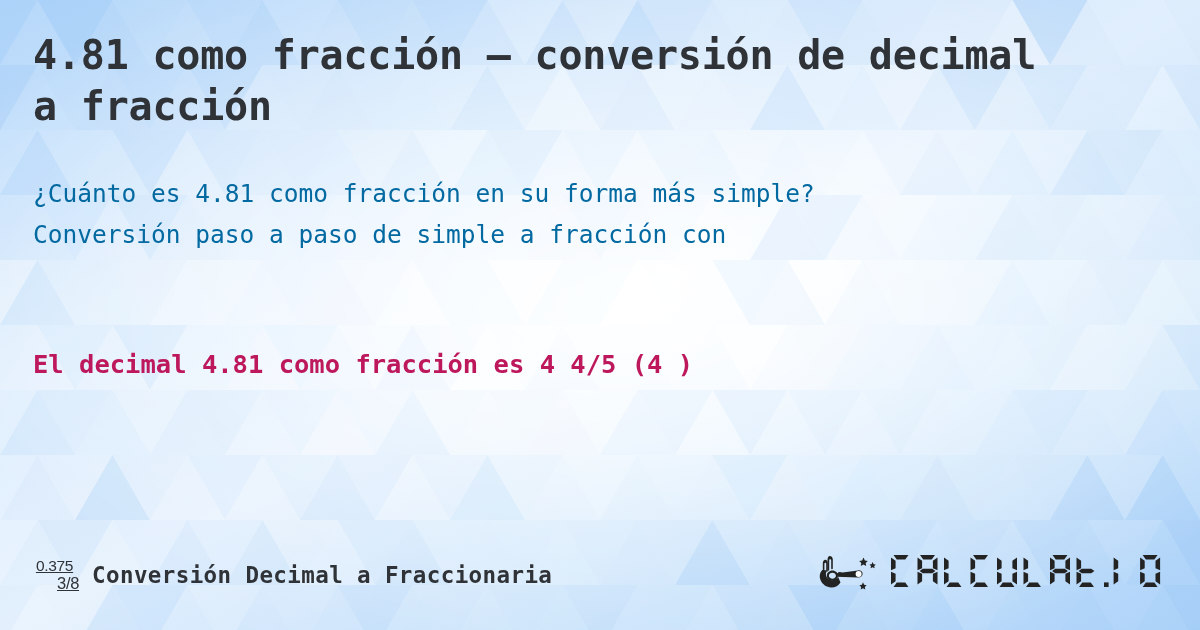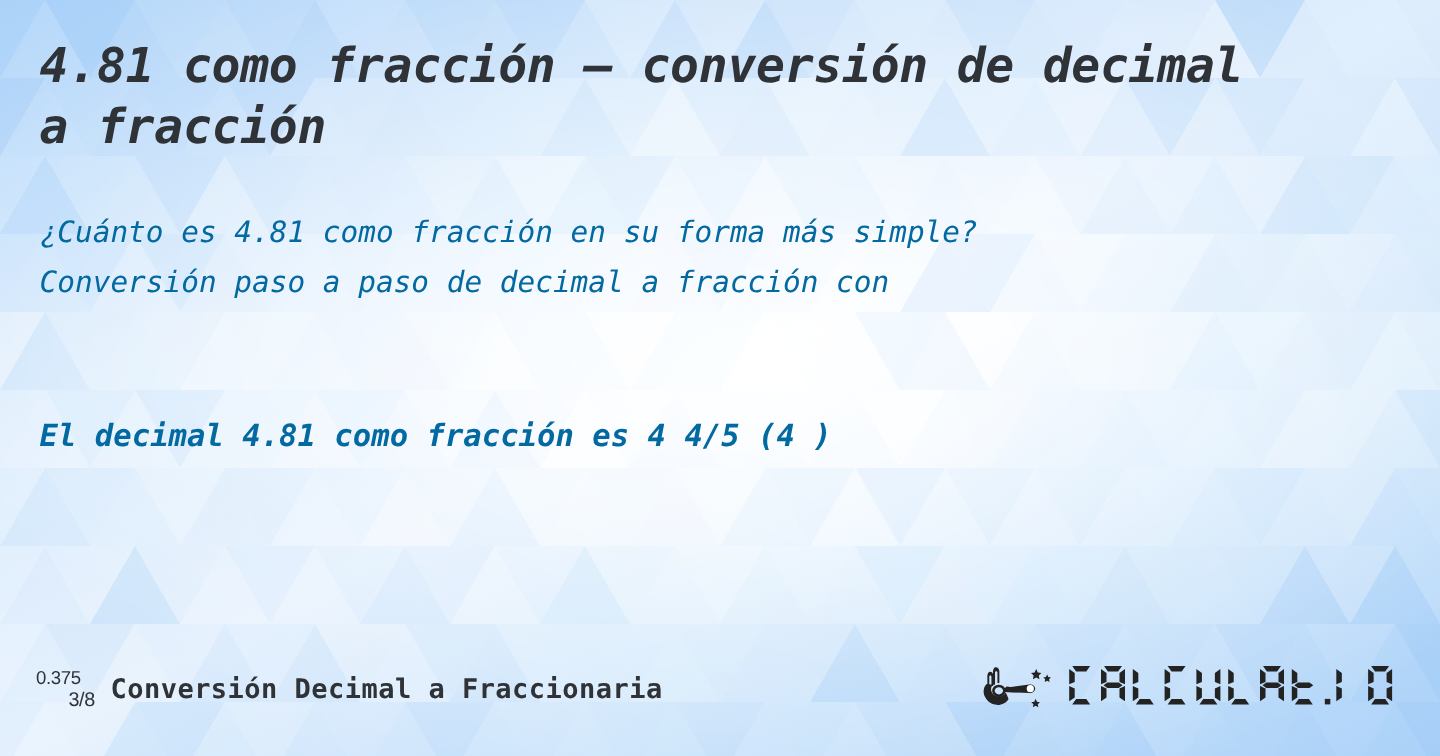--- a/index.html
+++ b/index.html
@@ -24,21 +24,20 @@
     height: 630px;
     z-index: 0;
   }
 
   
   .page {
     position: absolute;
     inset: 0;
     z-index: 2;
     padding: 0 52px;
-    font-style: italic;
   }
 
   .title {
     position: absolute;
     left: 33px;
     top: 30px;
     width: 1030px;
     font-family: "DejaVu Sans Mono", monospace;
     font-weight: bold;
     font-size: 40px;
@@ -61,21 +60,21 @@
 
   .answer {
     position: absolute;
     left: 33px;
     top: 345px;
     width: 1100px;
     font-family: "DejaVu Sans Mono", monospace;
     font-weight: bold;
     font-size: 25.5px;
     line-height: 38px;
-    color: #0369a1;
+    color: #be185d;
   }
 
   
   .footer {
     position: absolute;
     left: 0;
     top: 540px;
     width: 1200px;
     height: 70px;
     z-index: 3;
@@ -86,24 +85,25 @@
     left: 30px;
     top: 0;
     height: 70px;
     display: flex;
     align-items: center;
     gap: 13px;
   }
 
   .frac-mark {
     font-family: "Liberation Sans", sans-serif;
-    text-align: left;
+    text-align: center;
     color: #2f3236;
     line-height: 1.08;
     padding-top: 1px;
+    text-decoration: underline;
   }
   .frac-mark .num { font-size: 15.5px; letter-spacing: -0.3px; }
   .frac-mark .den { font-size: 16.5px; letter-spacing: -0.3px; margin-left: 27px; }
 
   .brand-left-text {
     font-family: "DejaVu Sans Mono", monospace;
     font-weight: bold;
     font-size: 22.5px;
     letter-spacing: 0.4px;
     color: #2f3236;
@@ -651,21 +651,21 @@
       <polygon points="1237.5,715 1312.5,715 1275,780" fill="#90c2f5" opacity="0.67"></polygon>
     </g>
 </svg>
 
 <div class="page">
 
   <h1 class="title">4.81 como fracción – conversión de decimal a fracción</h1>
 
   <div class="lede">
     <div>¿Cuánto es 4.81 como fracción en su forma más simple?</div>
-    <div>Conversión paso a paso de decimal a fracción con</div>
+    <div>Conversión paso a paso de simple a fracción con</div>
   </div>
 
   <div class="answer">El decimal 4.81 como fracción es 4 4/5 (4 )</div>
 </div>
 
 <div class="footer">
 
   <div class="brand-left">
     <div class="frac-mark">
       <div class="num">0.375</div>

